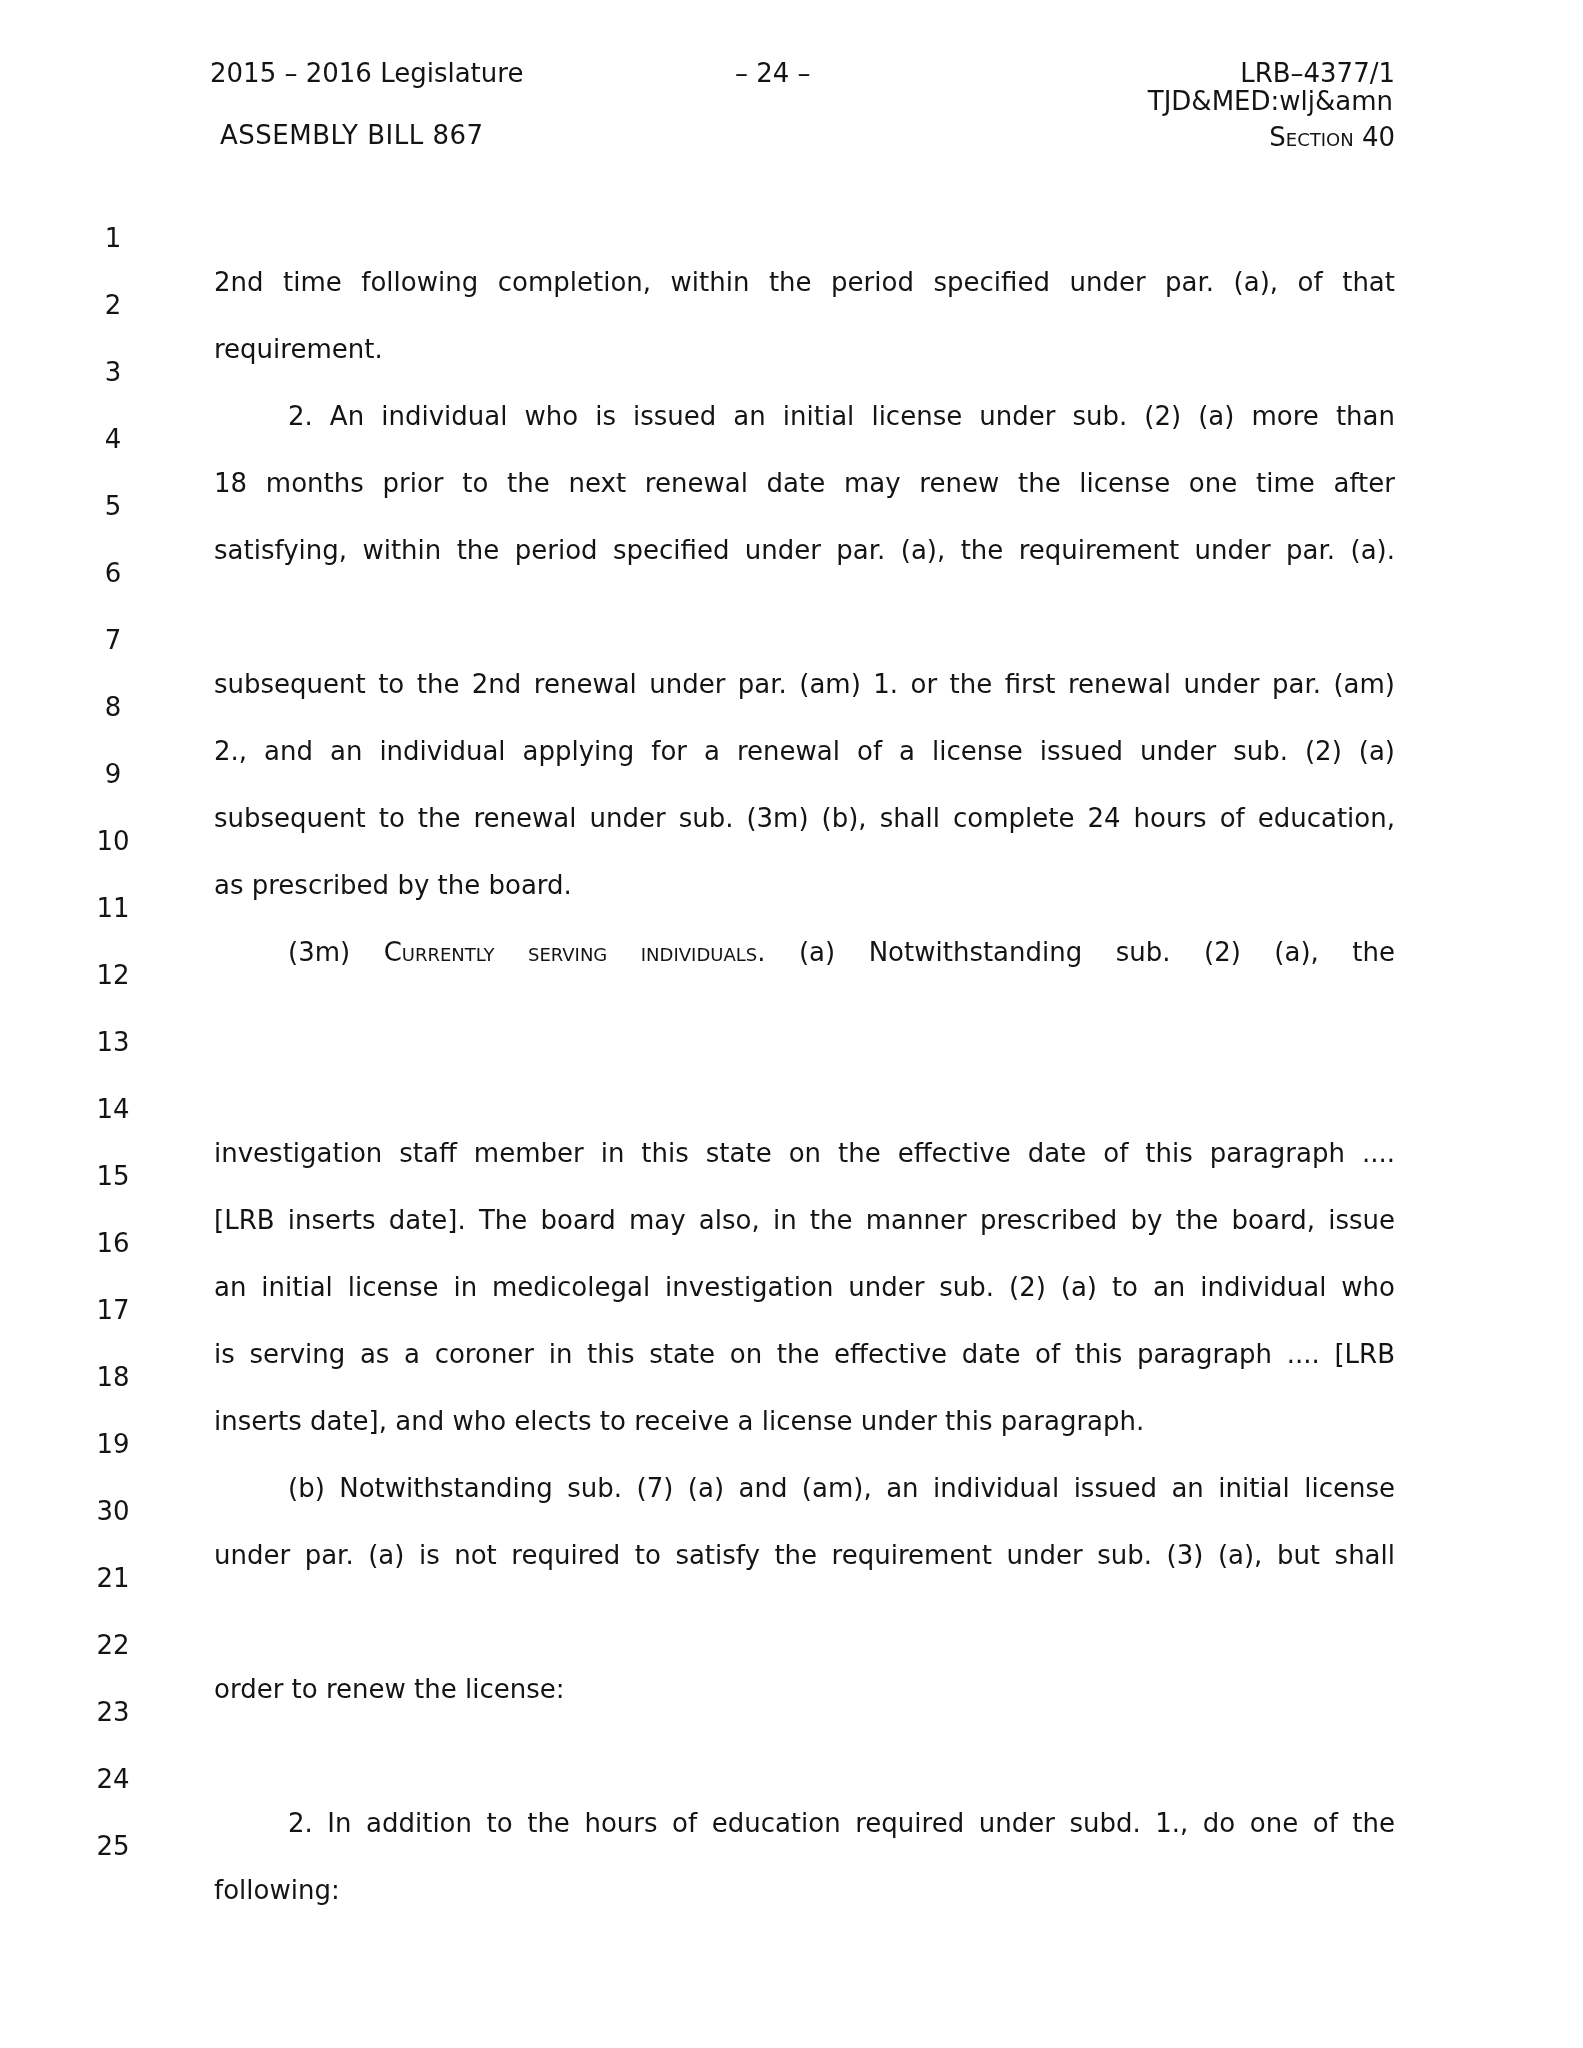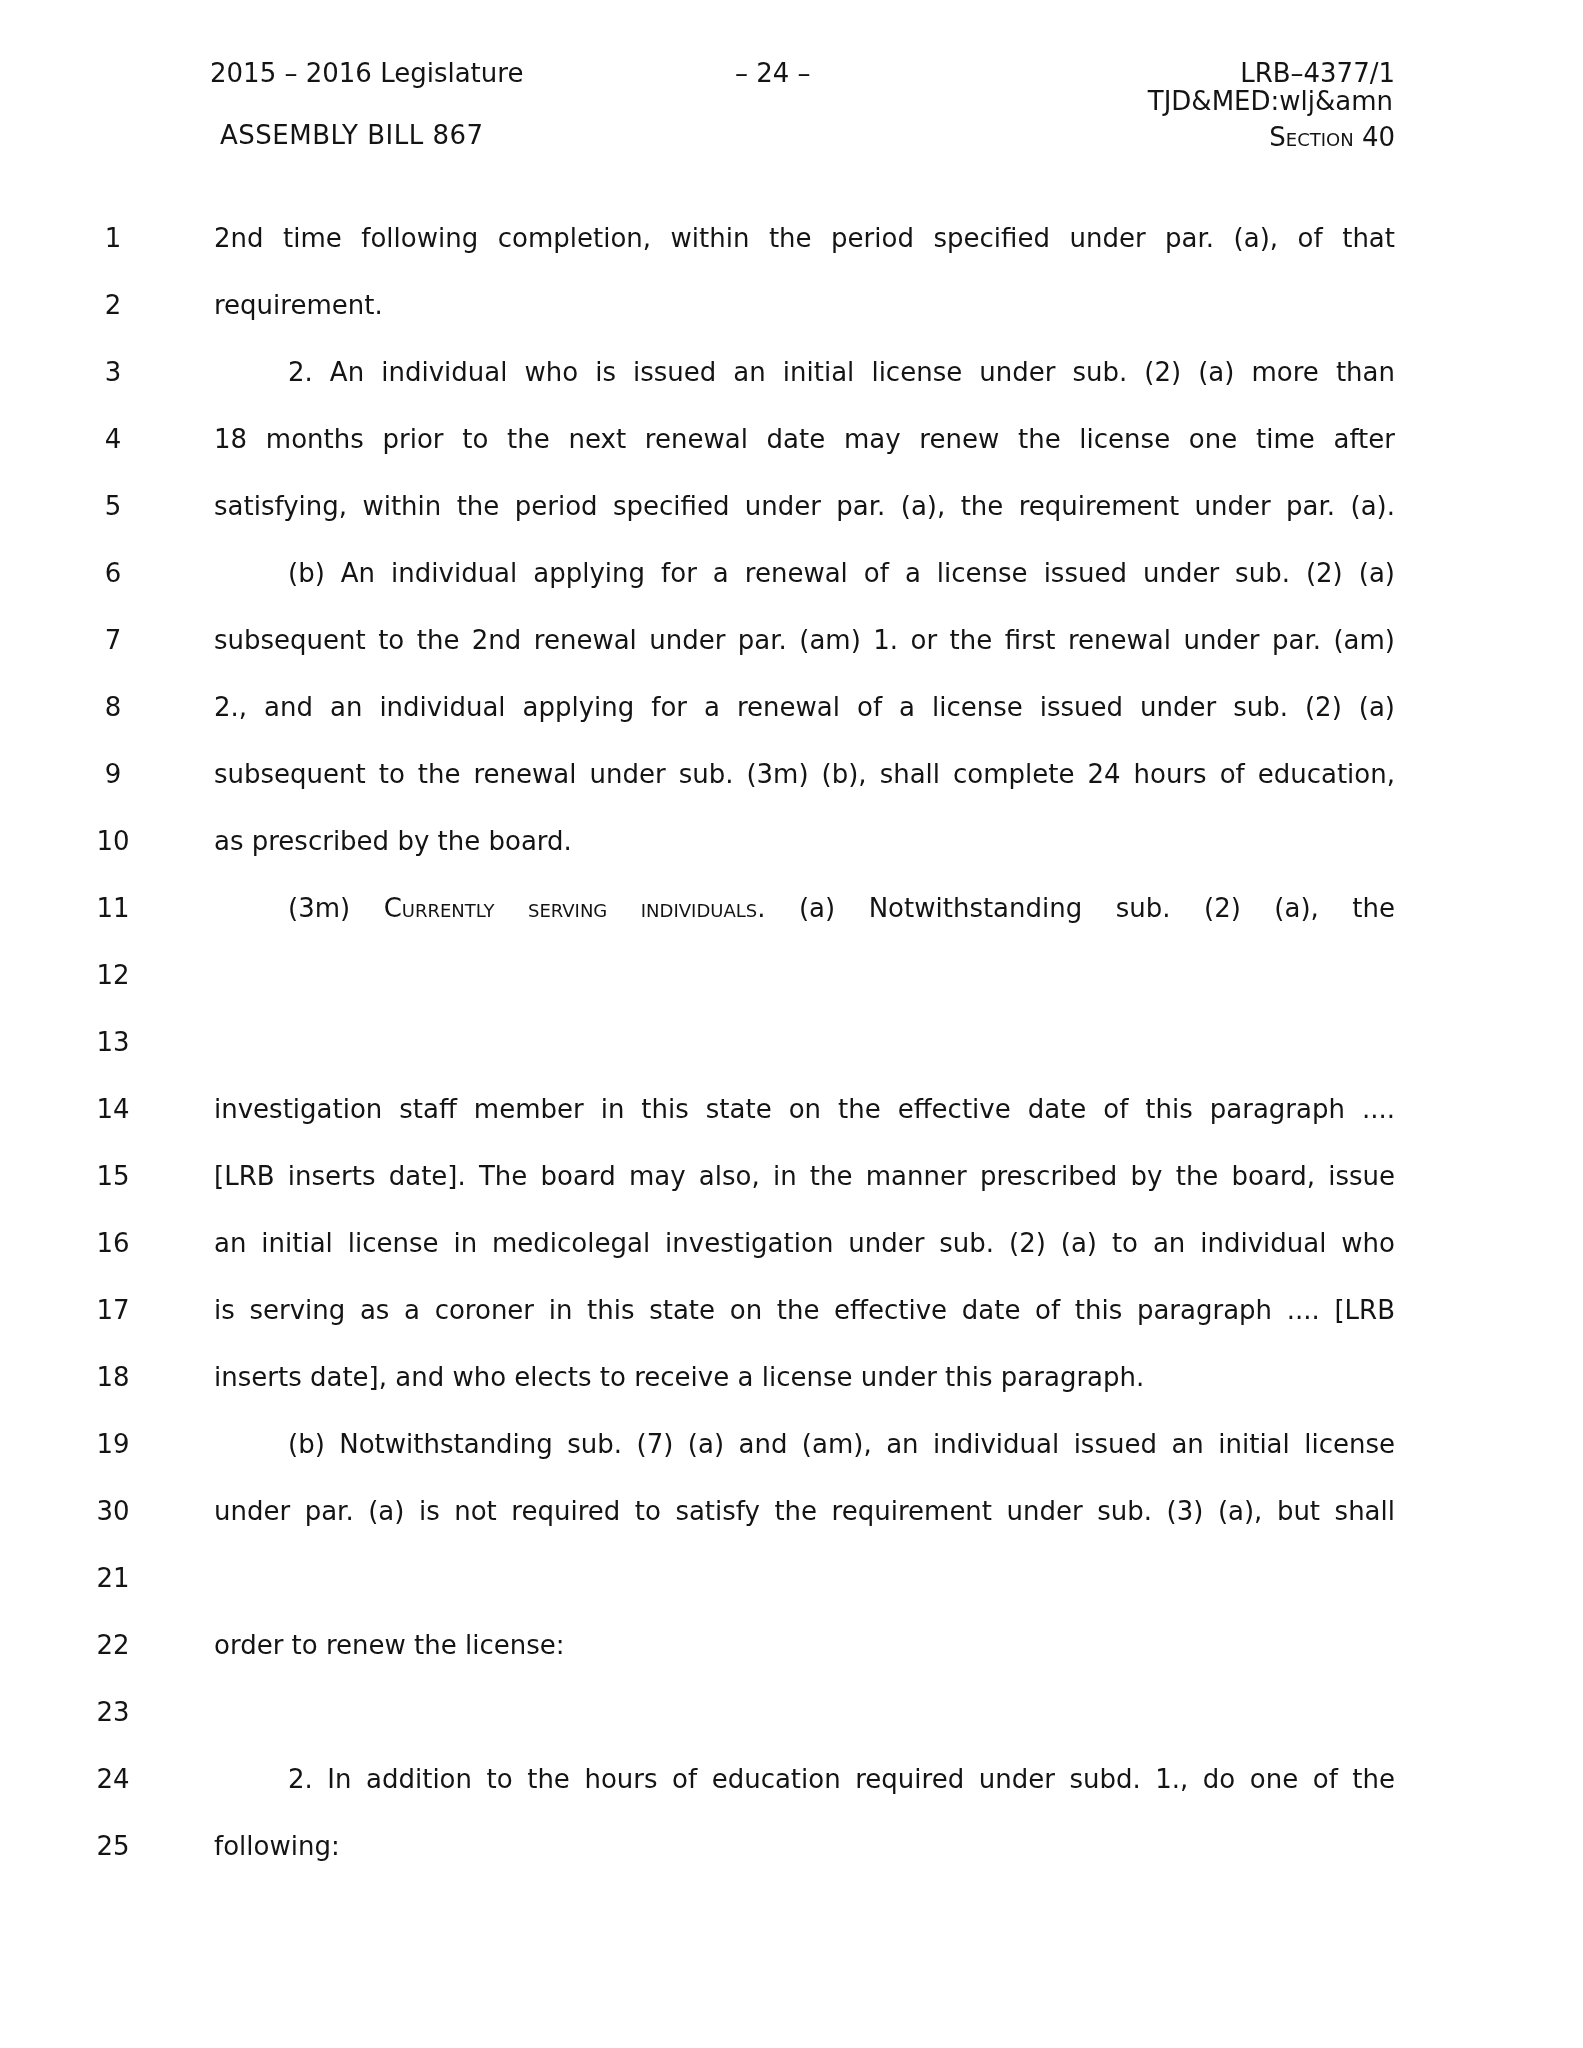--- a/index.html
+++ b/index.html
@@ -8,21 +8,21 @@
   .hdr { position:absolute; font-size:26px; line-height:30px; white-space:nowrap; }
   #h-leg { left:210px; top:58px; }
   #h-page { left:735px; top:58px; }
   #h-bill { left:220px; top:120px; letter-spacing:0.5px; }
   #h-lrb { right:188px; top:58px; text-align:right; }
   #h-draft { right:190px; top:86px; text-align:right; }
   #h-sec { right:188px; top:122px; text-align:center; font-variant:small-caps; }
   .line { position:absolute; left:0; width:1583px; height:40px; }
   .ln { position:absolute; left:90px; width:46px; text-align:center; font-size:26px; line-height:40px; }
   .txt { position:absolute; left:214px; width:1181px; font-size:26px; line-height:40px;
-         white-space:nowrap; text-align:justify; text-align-last:justify; overflow:visible; }
+         white-space:nowrap; text-align:justify; text-align-last:justify; overflow:visible;margin-top:44px; }
   .txt.last { text-align-last:left; }
   .txt.indent { left:288px; width:1107px; }
   .sc { font-variant:small-caps; }
 </style>
 </head>
 <body>
 
 <div>
   <div class="hdr" id="h-leg">2015 – 2016  Legislature</div>
   <div class="hdr" id="h-page">– 24 –</div>
@@ -47,21 +47,20 @@
     <div class="line" style="top:419px">
         <span class="ln">4</span>
         <span class="txt">18 months prior to the next renewal date may renew the license one time after</span>
       </div>
     <div class="line" style="top:486px">
         <span class="ln">5</span>
         <span class="txt">satisfying, within the period specified under par. (a), the requirement under par. (a).</span>
       </div>
     <div class="line" style="top:553px">
         <span class="ln">6</span>
-        <span class="txt indent">(b)  An individual applying for a renewal of a license issued under sub. (2) (a)</span>
       </div>
     <div class="line" style="top:620px">
         <span class="ln">7</span>
         <span class="txt">subsequent to the 2nd renewal under par. (am) 1. or the first renewal under par. (am)</span>
       </div>
     <div class="line" style="top:687px">
         <span class="ln">8</span>
         <span class="txt">2., and an individual applying for a renewal of a license issued under sub. (2) (a)</span>
       </div>
     <div class="line" style="top:754px">

